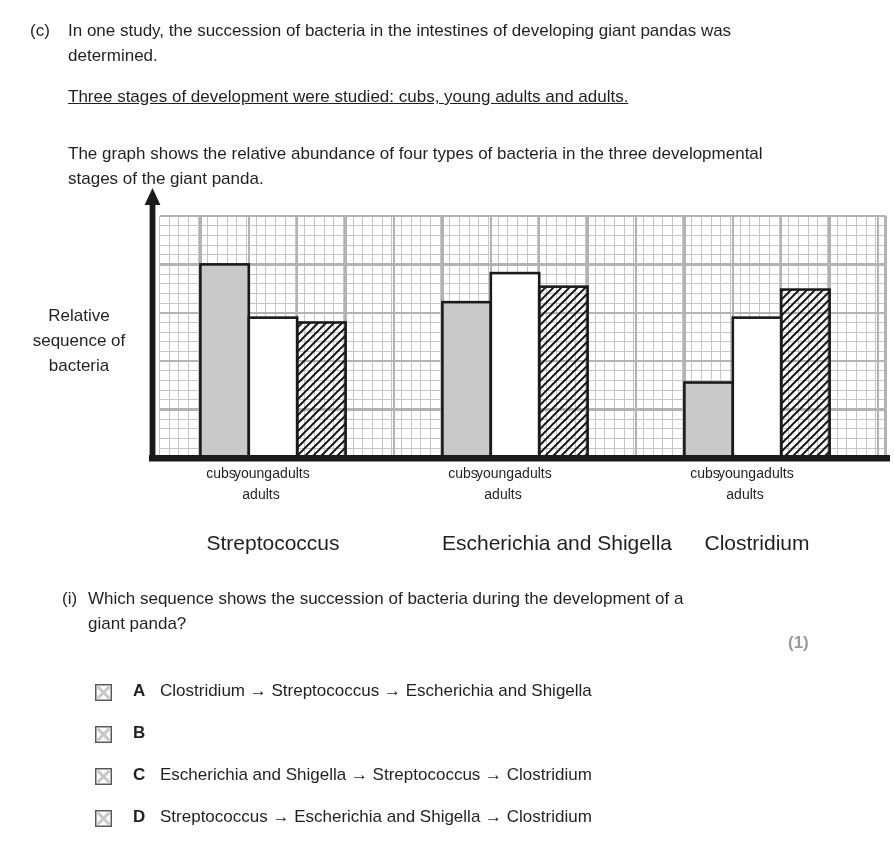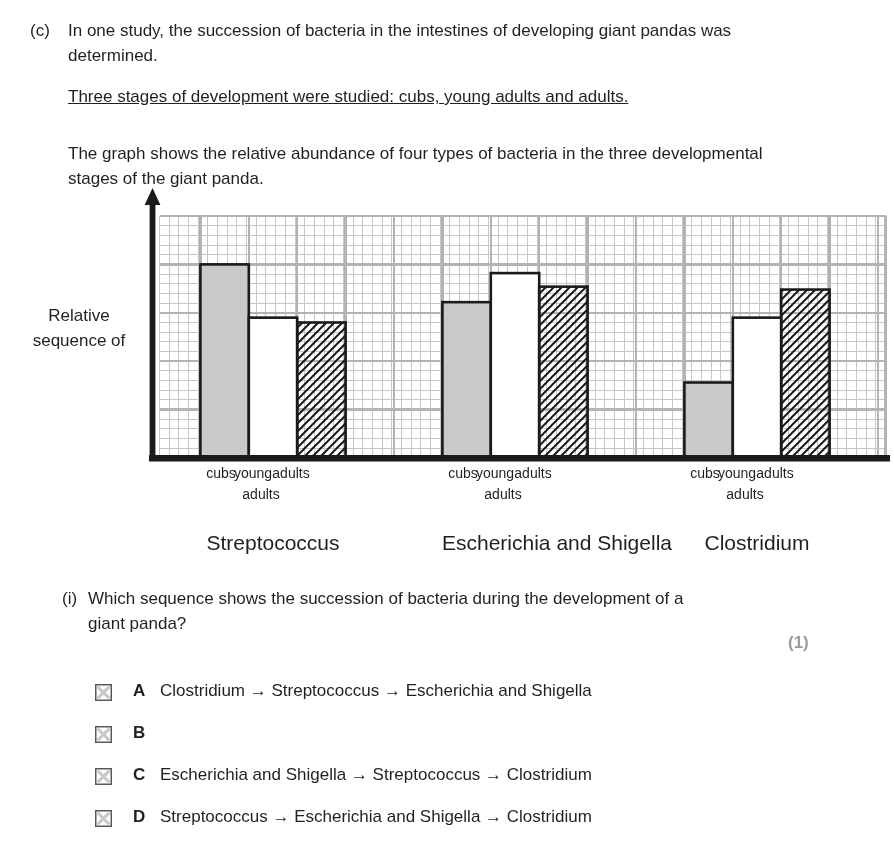--- a/index.html
+++ b/index.html
@@ -184,20 +184,21 @@
       <rect x="732.8" y="132.64000000000001" width="48.4" height="140.35999999999999" fill="#ffffff" stroke="#1a1a1a" stroke-width="2.6"></rect>
       <rect x="781.1999999999999" y="104.56800000000001" width="48.4" height="168.432" fill="url(#hatch)" stroke="#1a1a1a" stroke-width="2.6"></rect>
       <rect x="149" y="270" width="741" height="6.5" fill="#1a1a1a"></rect>
       <rect x="149.6" y="16" width="5.8" height="260" fill="#1a1a1a"></rect>
       <polygon points="152.5,3 144.6,20 160.4,20" fill="#1a1a1a"></polygon>
     </svg>
 
   <div class="ylab">
     <div>Relative</div>
     <div>sequence of</div>
+    <div>bacteria</div>
   </div>
 
   <div class="tick-group" style="left:200px">
     <span class="tick-cubs">cubs</span>
     <span class="tick-young">young</span>
     <span class="tick-adults">adults</span>
     <span class="tick-wrap">adults</span>
   </div>
   <div class="tick-group" style="left:442px">
     <span class="tick-cubs">cubs</span>

